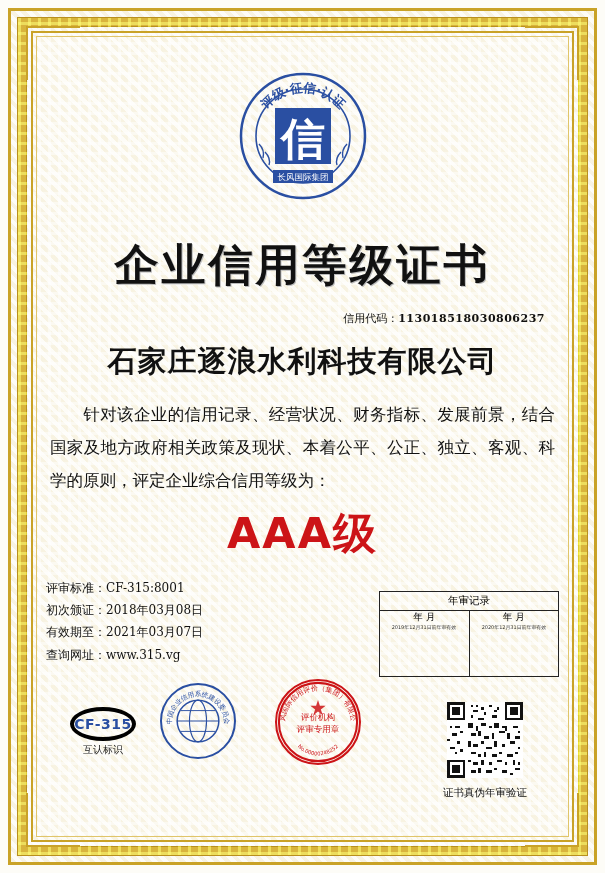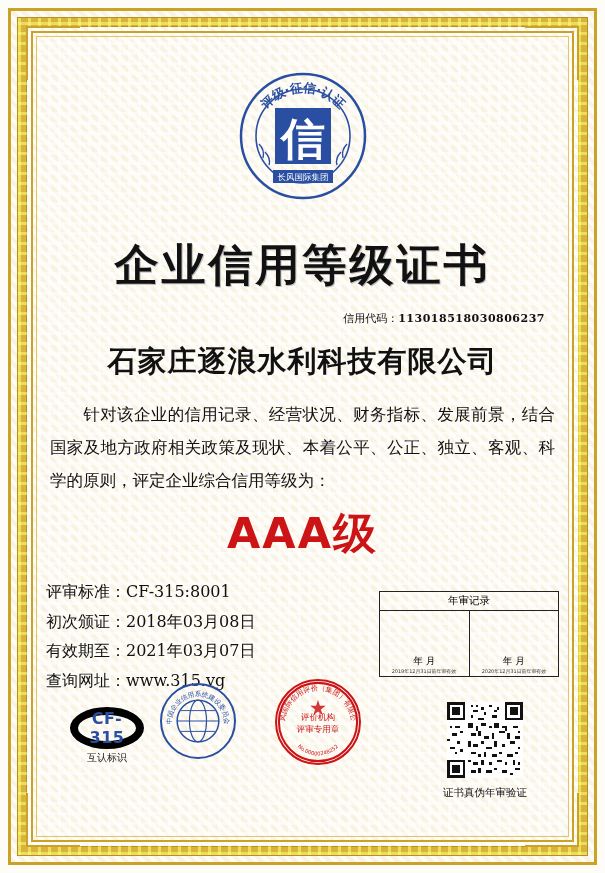--- a/index.html
+++ b/index.html
@@ -143,21 +143,21 @@
     font-family: "DejaVu Sans", "Liberation Sans", sans-serif;
   }
 
   
   .details-row {
     display: flex;
     margin-top: 14px;
   }
   .details {
     flex: 1 1 auto;
-    font-size: 16px;
+    font-size: 12px;
     line-height: 1.85;
     color: #111;
     font-family: "DejaVu Serif", serif;
   }
   .review-box {
     flex: 0 0 180px;
     width: 180px;
     border: 1px solid #222;
     box-sizing: border-box;
     height: 86px;
@@ -174,21 +174,20 @@
   }
   .review-cells {
     flex: 1 1 auto;
     display: flex;
   }
   .review-cell {
     flex: 1 1 50%;
     position: relative;
     display: flex;
     flex-direction: column;
-    justify-content: flex-end;
     align-items: center;
     padding-bottom: 1px;
   }
   .review-cell + .review-cell { border-left: 1px solid #222; }
   .review-cell .ym { font-size: 9.5px; font-family: "DejaVu Sans", sans-serif; }
   .review-cell .note { font-size: 5.2px; color: #333; font-family: "DejaVu Sans", sans-serif; transform: scale(0.95); }
 
   
   .seals {
     position: absolute;
@@ -202,24 +201,24 @@
     text-align: center;
   }
   .seal-label {
     font-size: 10px;
     color: #222;
     margin-top: 2px;
     font-family: "DejaVu Sans", sans-serif;
   }
   .seal-blue-small {
     width: 58px; height: 26px;
-    border: 8px solid #000000;
+    border: 4px solid #000000;
     border-radius: 50%;
     color: #2a4fa2;
-    font-size: 16px;
+    font-size: 14px;
     font-weight: bold;
     display: flex; align-items: center; justify-content: center;
     font-family: "DejaVu Sans", sans-serif;
     letter-spacing: 0.5px;
     text-align: center;
   }
   .seal-circle {
     width: 76px; height: 76px;
     border-radius: 50%;
     display: flex; align-items: center; justify-content: center;

